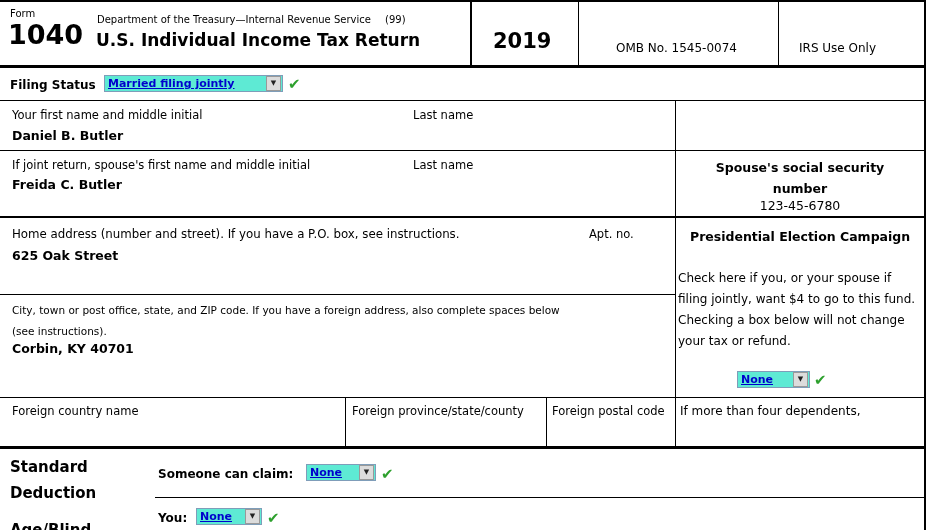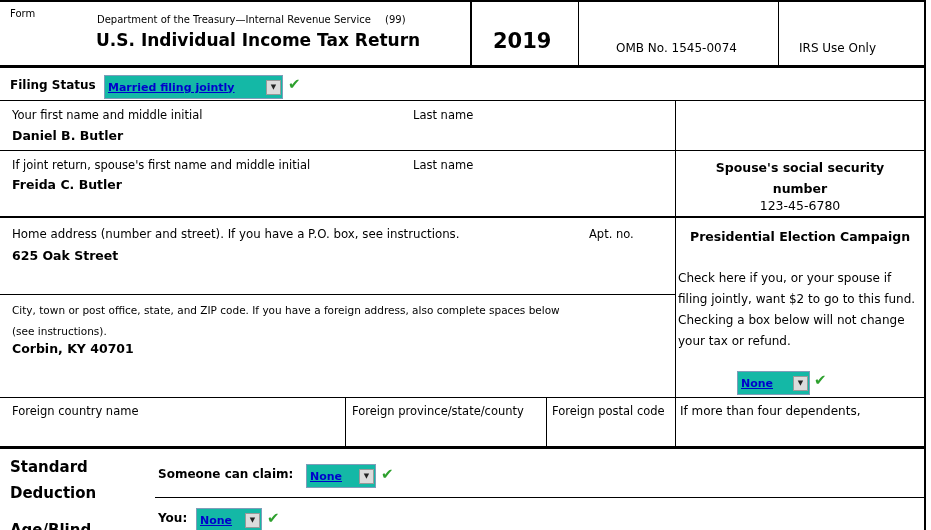--- a/index.html
+++ b/index.html
@@ -7,39 +7,40 @@
   body { font-family:"DejaVu Sans", sans-serif; color:#000; }
   #page { position:relative; width:931px; height:530px; background:#fff; overflow:hidden; }
   .abs { position:absolute; white-space:nowrap; }
   .hline, .vline { position:absolute; background:#000; }
   .lbl { font-size:11.5px; }
   .val { font-size:12.5px; font-weight:bold; }
   .ctr { text-align:center; }
   .wrap { white-space:normal; }
   .dropdown {
     position:absolute; display:flex; align-items:center; justify-content:space-between;
-    height:24px; border:1px solid #7f9db9; background:#14b8a6; padding:0 1px 0 3px;
+    height:17px; border:1px solid #7f9db9; background:#5eead4; padding:0 1px 0 3px;
   }
   .dd-text { color:#0000cc; font-weight:bold; text-decoration:underline; font-size:11px; white-space:nowrap; overflow:hidden; }
   .dd-arrow {
     width:15px; height:15px; background:#dcdcdc; border:1px solid #999; color:#222;
     font-size:7px; line-height:13px; text-align:center; flex:0 0 auto; margin-left:3px;
   }
   .check { position:absolute; color:#2da02d; font-size:15px; font-weight:bold; }
   .depbox { display:inline-block; width:8px; height:8px; border:1px solid #777; background:#fdfdfd; margin-left:5px; }
 </style>
 </head>
 <body>
 
 <div id="page">
 
   <div class="hline" style="left:0;top:0;width:926px;height:2px"></div>
   <div class="vline" style="left:924px;top:0;width:2px;height:530px"></div>
 
   <div class="abs" style="left:10px;top:8px;font-size:10px">Form</div>
+  <div class="abs" style="left:8px;top:19px;font-size:27px;font-weight:bold">1040</div>
   <div class="abs" style="left:97px;top:14px;font-size:10px">Department of the Treasury—Internal Revenue Service</div>
   <div class="abs" style="left:385px;top:14px;font-size:10px">(99)</div>
   <div class="abs" style="left:96px;top:30px;font-size:17px;font-weight:bold">U.S. Individual Income Tax Return</div>
   <div class="vline" style="left:470px;top:2px;width:2px;height:65px"></div>
   <div class="abs" style="left:493px;top:29px;font-size:21px;font-weight:bold">2019</div>
   <div class="vline" style="left:578px;top:2px;width:1px;height:65px"></div>
   <div class="abs" style="left:616px;top:41px;font-size:12px">OMB No. 1545-0074</div>
   <div class="vline" style="left:778px;top:2px;width:1px;height:65px"></div>
   <div class="abs" style="left:799px;top:41px;font-size:12px">IRS Use Only</div>
   <div class="hline" style="left:0;top:65px;width:926px;height:3px"></div>
@@ -71,21 +72,21 @@
 
   <div class="abs" style="left:12px;top:300px;font-size:10.5px;line-height:21px">
     <div>City, town or post office, state, and ZIP code. If you have a foreign address, also complete spaces below</div>
     <div>(see instructions).</div>
   </div>
   <div class="abs val" style="left:12px;top:341px">Corbin, KY 40701</div>
   <div class="hline" style="left:0;top:397px;width:924px;height:1px"></div>
 
   <div class="vline" style="left:675px;top:100px;width:1px;height:347px"></div>
   <div class="abs wrap" style="left:678px;top:226px;width:238px;font-size:12.5px;font-weight:bold;line-height:21px;text-indent:12px">Presidential Election Campaign</div>
-  <div class="abs wrap" style="left:678px;top:268px;width:238px;font-size:12px;line-height:21px">Check here if you, or your spouse if filing jointly, want $2 to go to this fund. Checking a box below will not change your tax or refund.</div>
+  <div class="abs wrap" style="left:678px;top:268px;width:238px;font-size:12px;line-height:21px">Check here if you, or your spouse if filing jointly, want $4 to go to this fund. Checking a box below will not change your tax or refund.</div>
   <div class="dropdown" style="left:737px;top:371px;width:73px">
     <span class="dd-text">None</span>
     <span class="dd-arrow">▼</span>
   </div>
   <div class="check" style="left:814px;top:371px">✔</div>
 
   <div class="abs lbl" style="left:12px;top:404px">Foreign country name</div>
   <div class="vline" style="left:345px;top:398px;width:1px;height:49px"></div>
   <div class="abs lbl" style="left:352px;top:404px">Foreign province/state/county</div>
   <div class="vline" style="left:546px;top:398px;width:1px;height:49px"></div>

